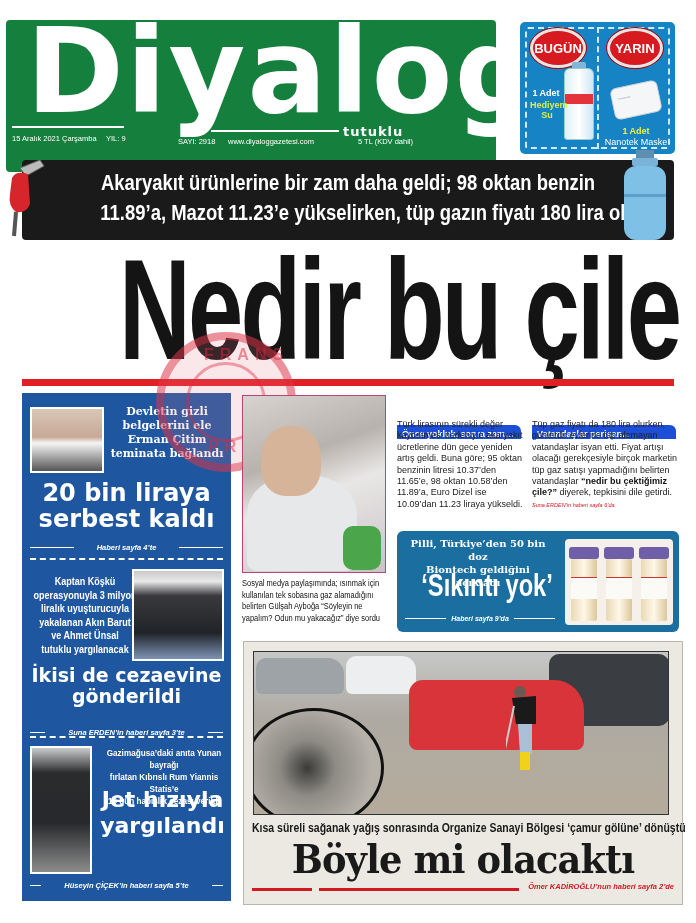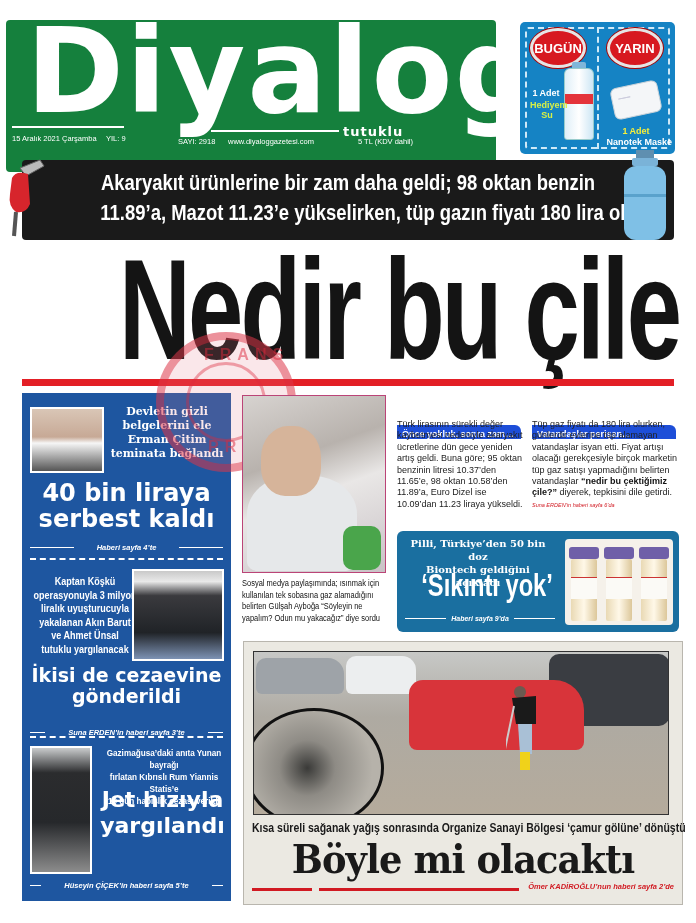--- a/index.html
+++ b/index.html
@@ -109,21 +109,21 @@
   <div class="promo-div"></div>
   <div class="oval" style="left:10px;top:6px;">BUGÜN</div>
   <div class="oval" style="left:87px;top:6px;">YARIN</div>
   <div class="bottle-cap"></div>
   <div class="bottle"></div>
   <div class="bottle-label"></div>
   <div class="promo-txt" style="left:6px;top:66px;width:40px;color:#fff;">1 Adet</div>
   <div class="promo-txt" style="left:10px;top:78px;width:34px;color:#d8f046;">Hediyem Su</div>
   <div class="mask"></div>
   <div class="promo-txt" style="left:80px;top:104px;width:72px;color:#f6ef3a;">1 Adet</div>
-  <div class="promo-txt" style="left:80px;top:115px;width:72px;color:#fff;font-weight:bold;text-align:right;">Nanotek Maske</div>
+  <div class="promo-txt" style="left:80px;top:115px;width:72px;color:#fff;font-weight:normal;">Nanotek Maske</div>
 </div>
 
 <div class="fuel">
   <div class="fuel-text">
     <div>Akaryakıt ürünlerine bir zam daha geldi; 98 oktan benzin</div>
     <div>11.89’a, Mazot 11.23’e yükselirken, tüp gazın fiyatı 180 lira oldu</div>
   </div>
 </div>
 <svg class="nozzle" viewBox="0 0 40 80">
   <path d="M14 10 L34 2 L38 8 L20 18 Z" fill="#bbb" stroke="#666" stroke-width="1"></path>
@@ -143,21 +143,21 @@
 <div class="bluecol">
 
   <div class="pic" style="left:8px;top:14px;width:74px;height:66px;background:linear-gradient(180deg,#d9c6b6 0%,#c7a996 45%,#f6f6f6 55%,#555 100%);"></div>
   <div class="deck" style="left:86px;top:12px;width:118px;">
     <div>Devletin gizli</div>
     <div>belgelerini ele</div>
     <div>Erman Çitim</div>
     <div>teminata bağlandı</div>
   </div>
   <div class="bighead" style="top:88px;font-size:24px;">
-    <div>40 bin liraya</div>
+    <div>20 bin liraya</div>
     <div>serbest kaldı</div>
   </div>
   <div class="credit" style="top:150px;">
       <span class="ln"></span>
       <span>Haberi sayfa 4’te</span>
       <span class="ln"></span>
     </div>
   <div class="dashrule" style="top:165px;"></div>
 
   <div class="deck-cond" style="left:2px;top:182px;width:122px;">

